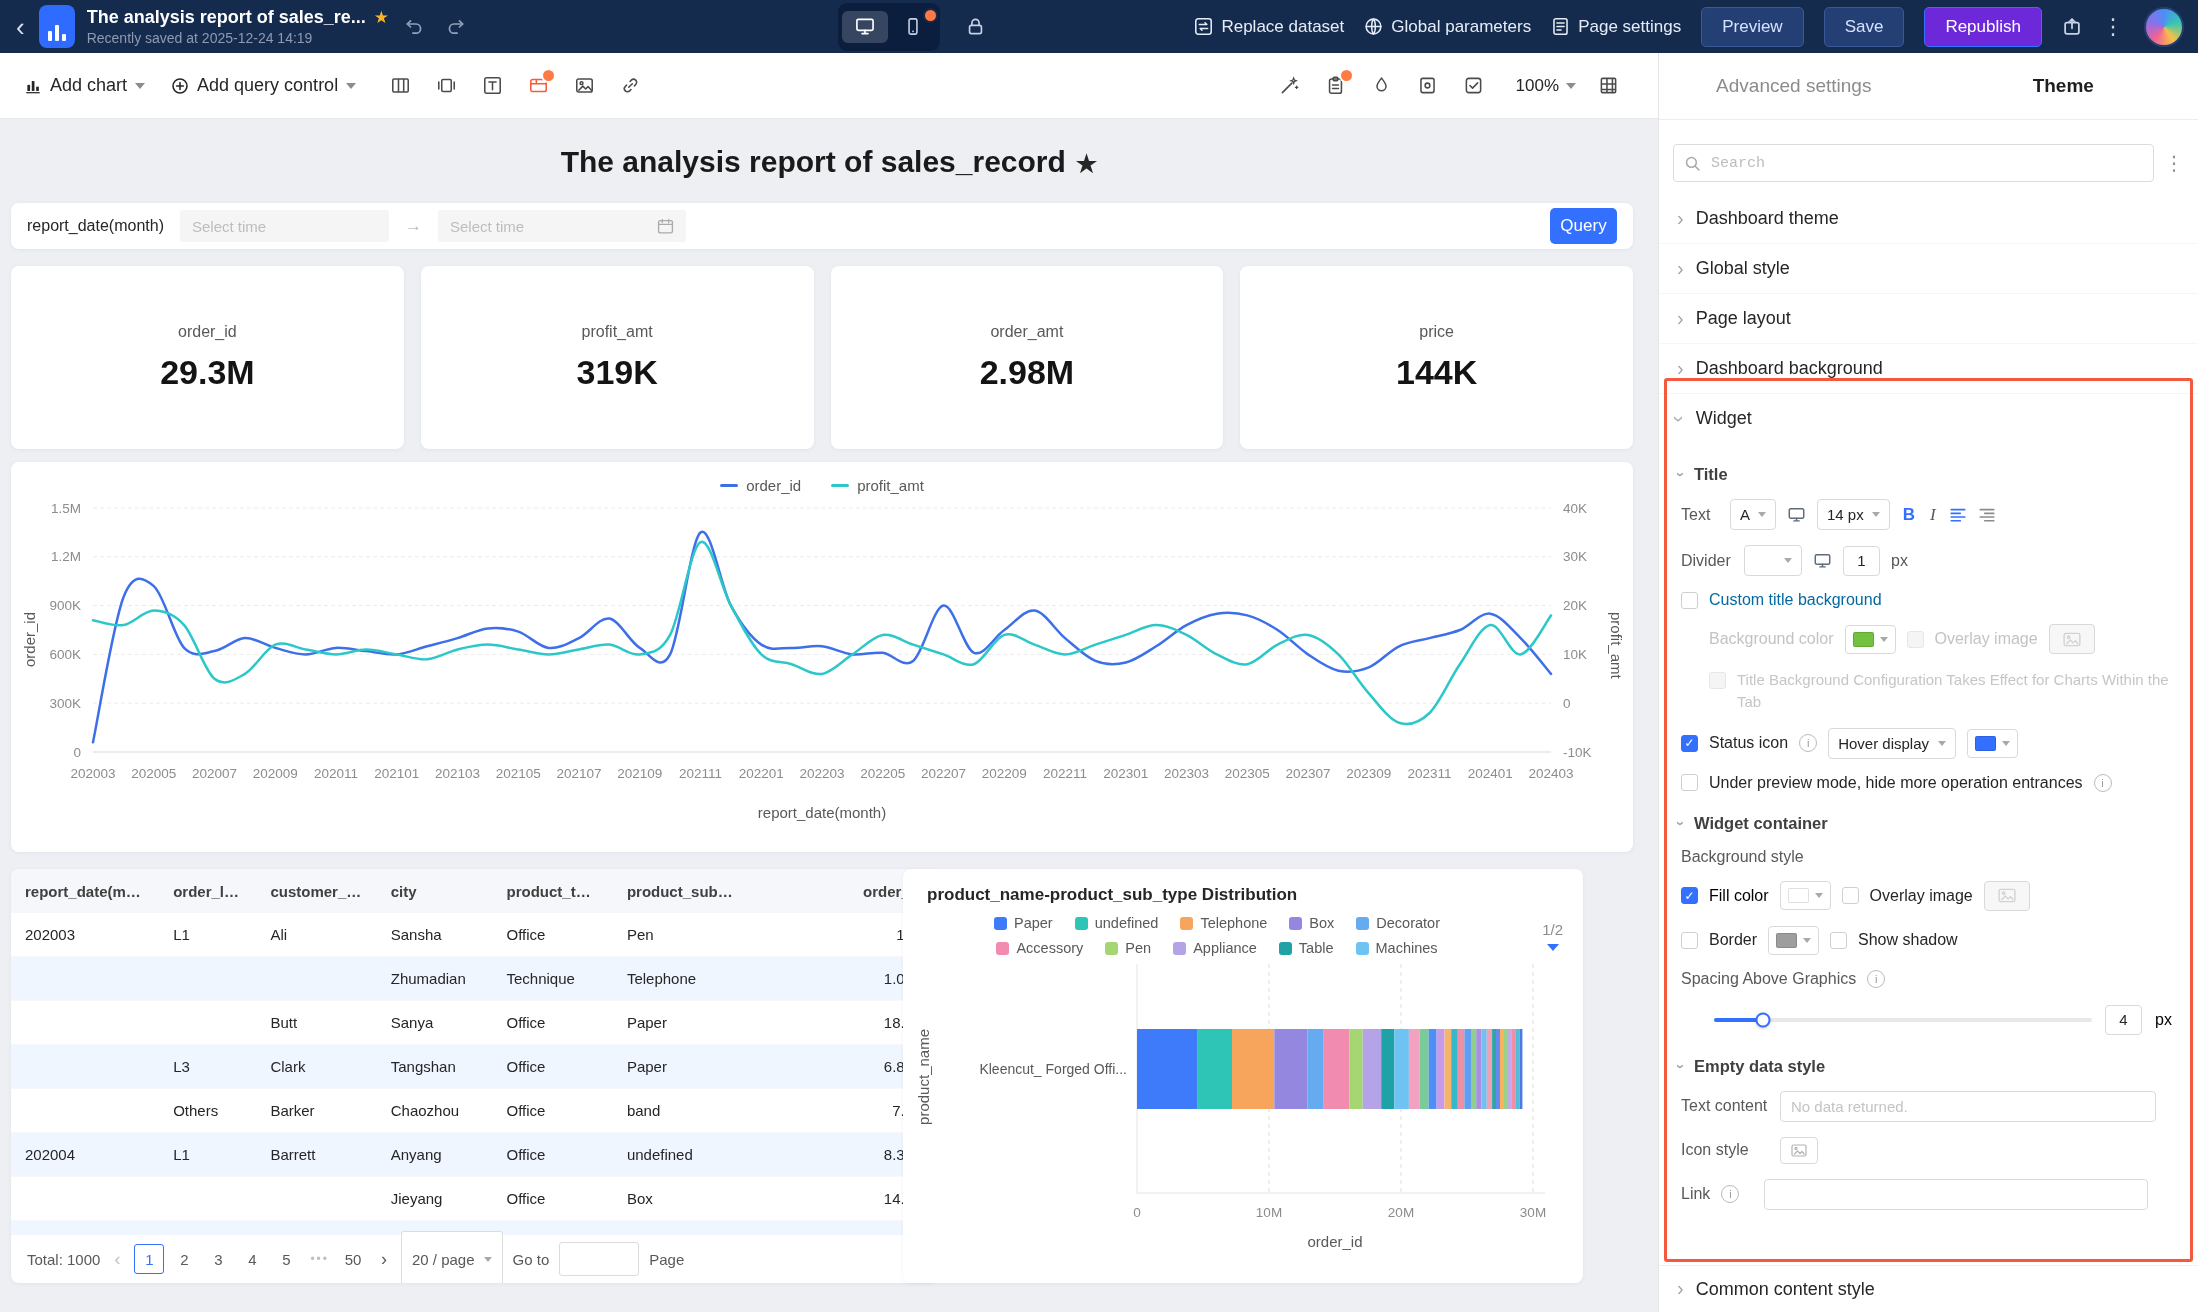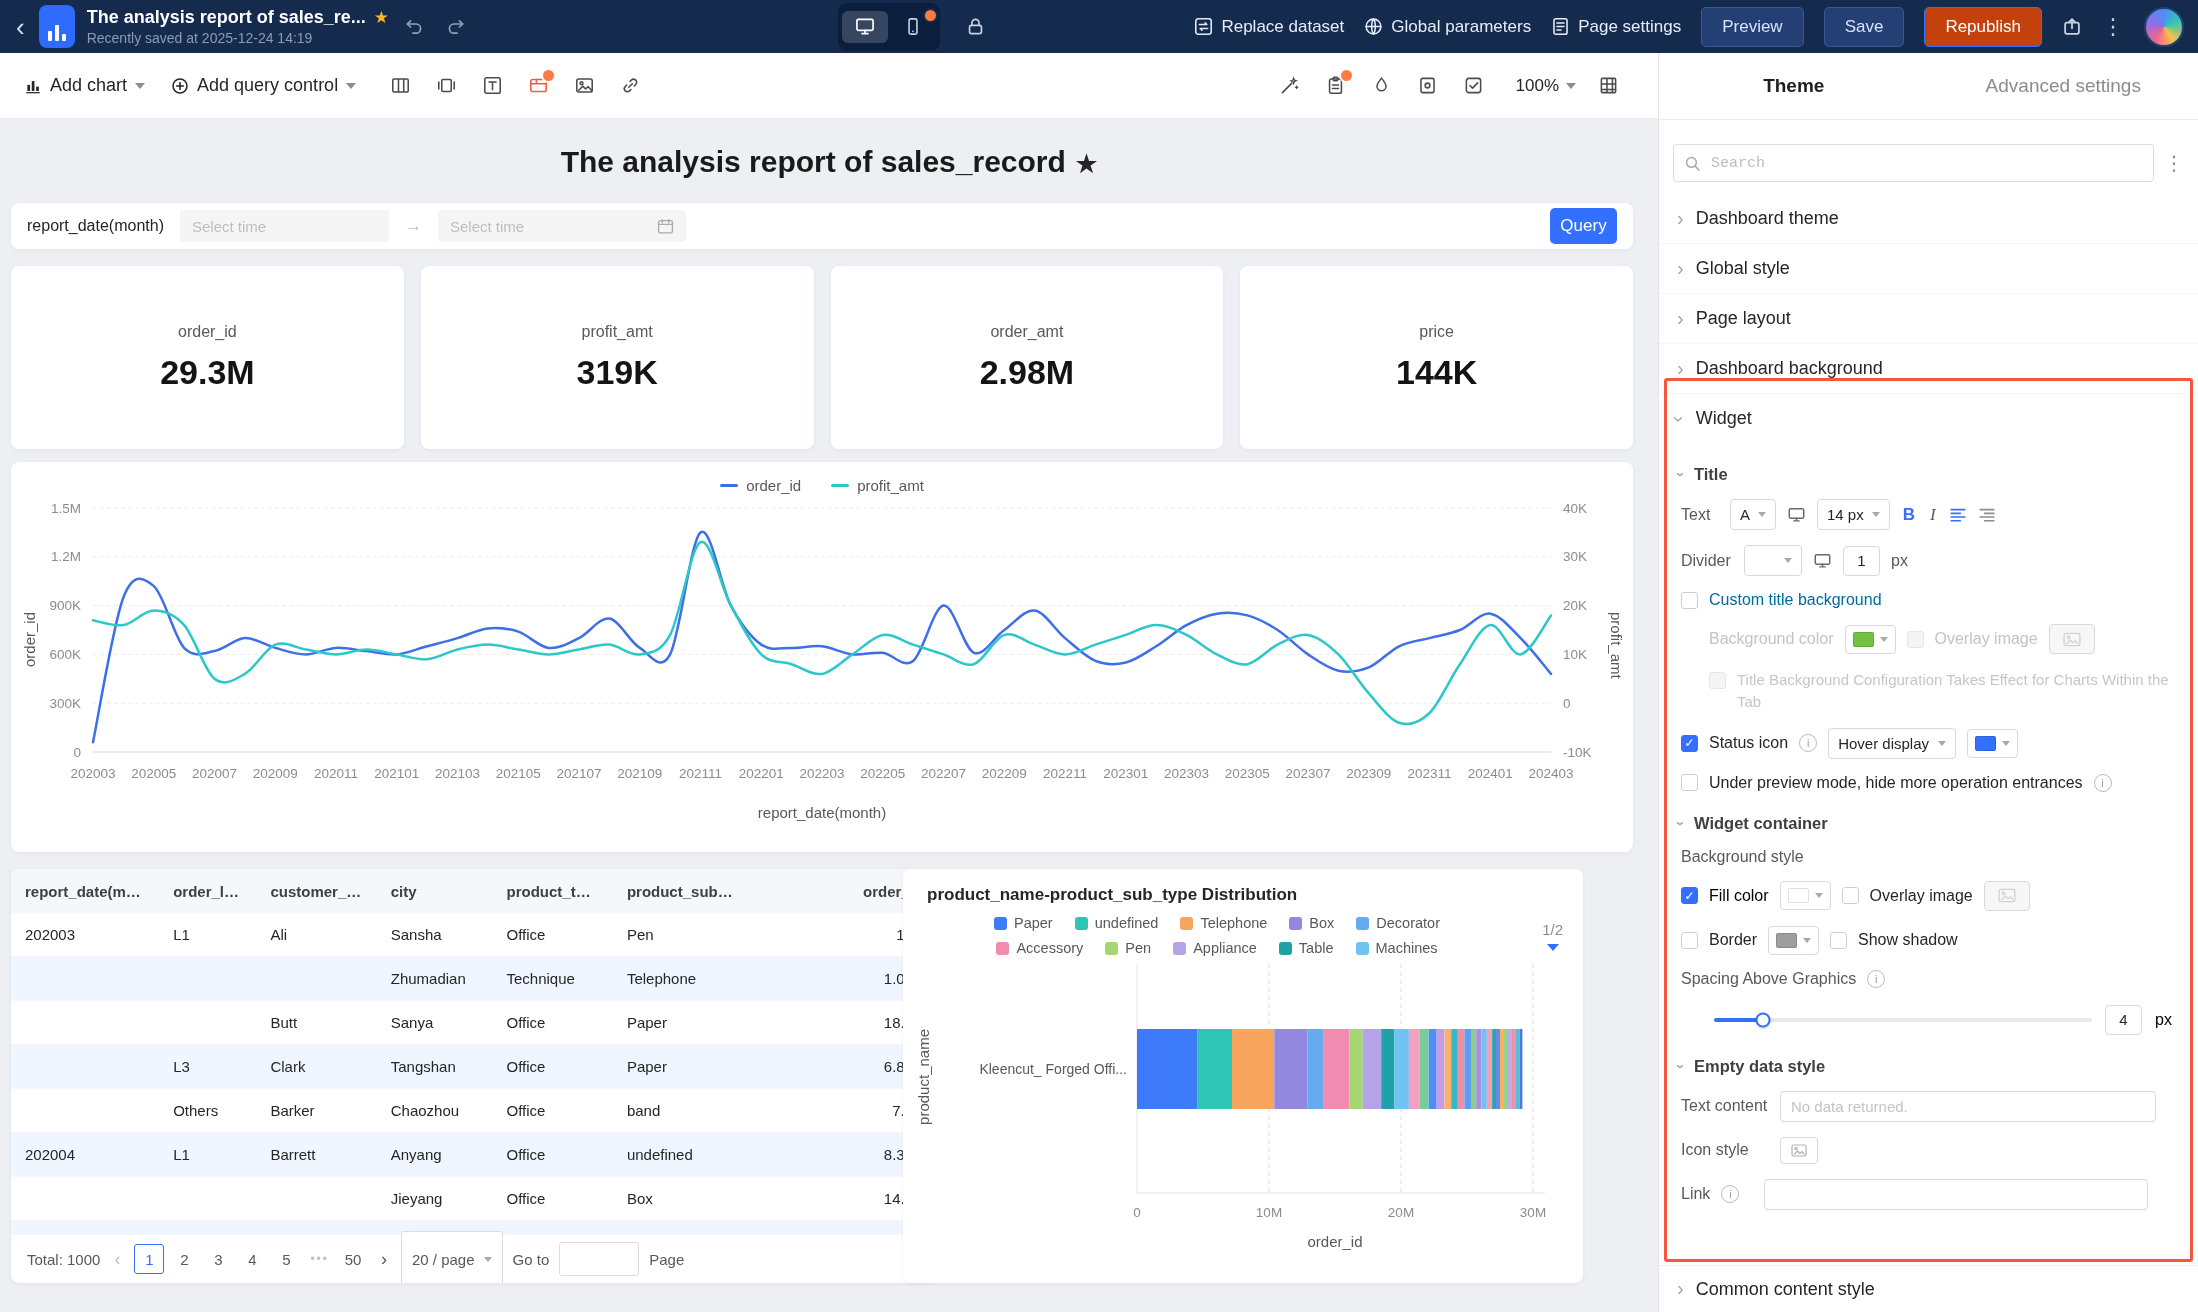--- a/index.html
+++ b/index.html
@@ -22,21 +22,21 @@
   .tb-center{position:absolute;left:838px;top:0;height:53px;display:flex;align-items:center;gap:26px}
   .device-toggle{background:#0C1E3E;border-radius:9px;height:40px;display:flex;align-items:center;padding:4px;gap:2px}
   .dev{width:46px;height:32px;display:flex;align-items:center;justify-content:center;border-radius:6px;color:#C8D2E4;position:relative;cursor:pointer}
   .dev.active{background:rgba(255,255,255,.18);color:#fff}
   .badge{position:absolute;top:-3px;right:-2px;width:11px;height:11px;border-radius:50%;background:#FF7A45;border:2px solid #152B4E}
   .lock{color:#C8D2E4;cursor:pointer}
   .tb-right{margin-left:auto;display:flex;align-items:center;gap:20px}
   .tb-act{display:flex;align-items:center;gap:8px;font-size:17px;color:#E6ECF7;cursor:pointer;white-space:nowrap}
   .btn{border-radius:5px;font-size:17px;height:40px;padding:0 20px;cursor:pointer;font-family:inherit}
   .btn-dark{background:#233F73;border:1px solid #3A5A97;color:#D5E3FF}
-  .btn-primary{background:#c2410c;border:1px solid #3370FF;color:#fff}
+  .btn-primary{background:#6d28d9;border:1px solid #3370FF;color:#fff}
   .tb-icon{color:#C8D2E4;cursor:pointer}
   .kebab{color:#C8D2E4;font-size:22px;cursor:pointer;letter-spacing:0}
   .avatar{width:36px;height:36px;border-radius:50%;background:conic-gradient(#4F8DF7,#35C9B0,#F7C04A,#F06292,#8E6FE8,#4F8DF7);border:2px solid #24406F;cursor:pointer}
   
   .toolbar{position:absolute;top:53px;left:0;width:1658px;height:66px;background:#fff;border-bottom:1px solid #E8E8E8;display:flex;align-items:center;padding:0 32px 0 24px;box-sizing:border-box;z-index:20}
   .tool-btn{display:flex;align-items:center;gap:8px;font-size:18px;color:#262626;cursor:pointer;white-space:nowrap;margin-right:26px}
   .tool-caret{border-left:5px solid transparent;border-right:5px solid transparent;border-top:6px solid #8C8C8C;display:inline-block}
   .ticon{width:36px;height:36px;display:flex;align-items:center;justify-content:center;border-radius:5px;color:#4B4B4B;position:relative;cursor:pointer;margin-right:10px}
   .ticon.orange{color:#F55B3F}
   .obadge{position:absolute;top:0px;right:0px;width:11px;height:11px;border-radius:50%;background:#FF7A45;border:2px solid #fff}
@@ -657,22 +657,22 @@
           <rect x="596.8" y="69" width="2.6" height="80" fill="#4C78E8"></rect>
           <text x="204" y="114" text-anchor="end" class="cat">Kleencut_ Forged Offi...</text>
           <text x="412" y="287" text-anchor="middle" class="xlab">order_id</text>
         </svg>
       <div class="bar-ylabel">product_name</div>
     </div>
   </div>
 
   <aside class="panel">
     <div class="panel-tabs">
+      <div class="ptab">Advanced settings</div>
       <div class="ptab active">Theme</div>
-      <div class="ptab">Advanced settings</div>
     </div>
 
     <div class="panel-search-row">
       <div class="search-box">
         <svg width="17" height="17" viewBox="0 0 16 16" fill="none" stroke="#A9A9A9" stroke-width="1.4" stroke-linecap="round">
             <circle cx="7" cy="7" r="4.6"></circle>
             <path d="M10.6 10.6L14 14"></path>
           </svg>
         <input placeholder="Search" style="">
       </div>

